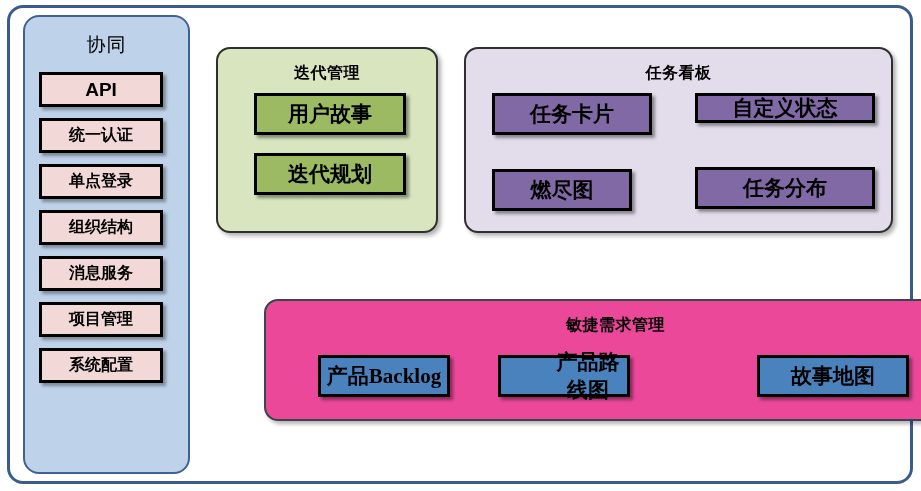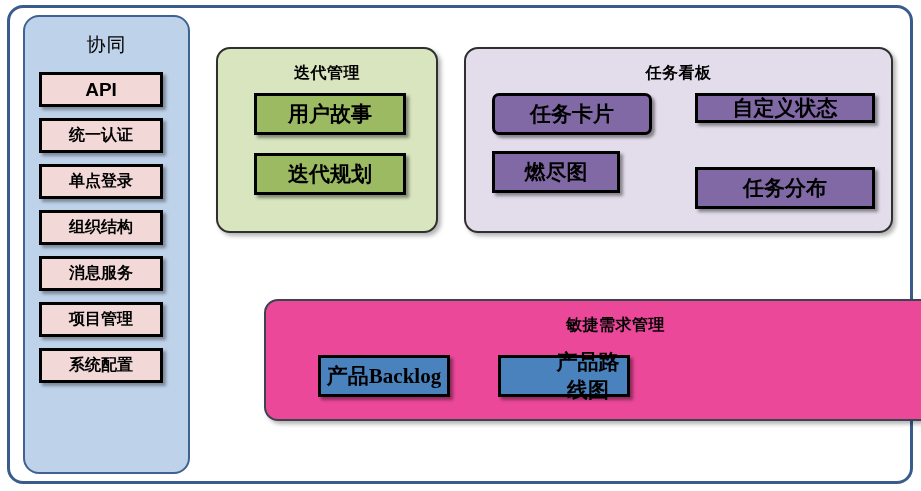--- a/index.html
+++ b/index.html
@@ -148,23 +148,23 @@
   }
   .box.green  { background: #9cba62; }
   .box.purple { background: #8069a4; }
   .box.blue   { background: #4a82bd; }
 
   
   .g-story { left: 36px; top: 44px; width: 152px; height: 42px; }
   .g-plan  { left: 36px; top: 104px; width: 152px; height: 42px; }
 
   
-  .p-card   { left: 26px;  top: 44px;  width: 160px; height: 42px; border-radius: 7px; }
+  .p-card   { left: 26px;  top: 44px;  width: 160px; height: 42px; }
   .p-status { left: 229px; top: 44px;  width: 180px; height: 30px; }
-  .p-burn   { left: 26px;  top: 102px; width: 128px; height: 42px; }
+  .p-burn   { left: 26px;  top: 120px; width: 140px; height: 42px; }
   .p-dist   { left: 229px; top: 118px; width: 180px; height: 42px; }
 
   
   .b-backlog { left: 52px;  top: 54px; width: 132px; height: 42px; }
   .b-roadmap { left: 232px; top: 54px; width: 132px; height: 42px; padding-left: 48px; }
   .b-story   { left: 491px; top: 54px; width: 152px; height: 42px; }
 </style>
 </head>
 <body>
 
@@ -197,15 +197,16 @@
     <div class="box purple p-card">任务卡片</div>
     <div class="box purple p-status">自定义状态</div>
     <div class="box purple p-burn">燃尽图</div>
     <div class="box purple p-dist">任务分布</div>
   </div>
 
   <div class="group group-agile">
     <div class="group-title">敏捷需求管理</div>
     <div class="box blue b-backlog">产品Backlog</div>
     <div class="box blue b-roadmap">产品路线图</div>
+    <div class="box blue b-story">故事地图</div>
   </div>
 
 </div>
 
 </body></html>

